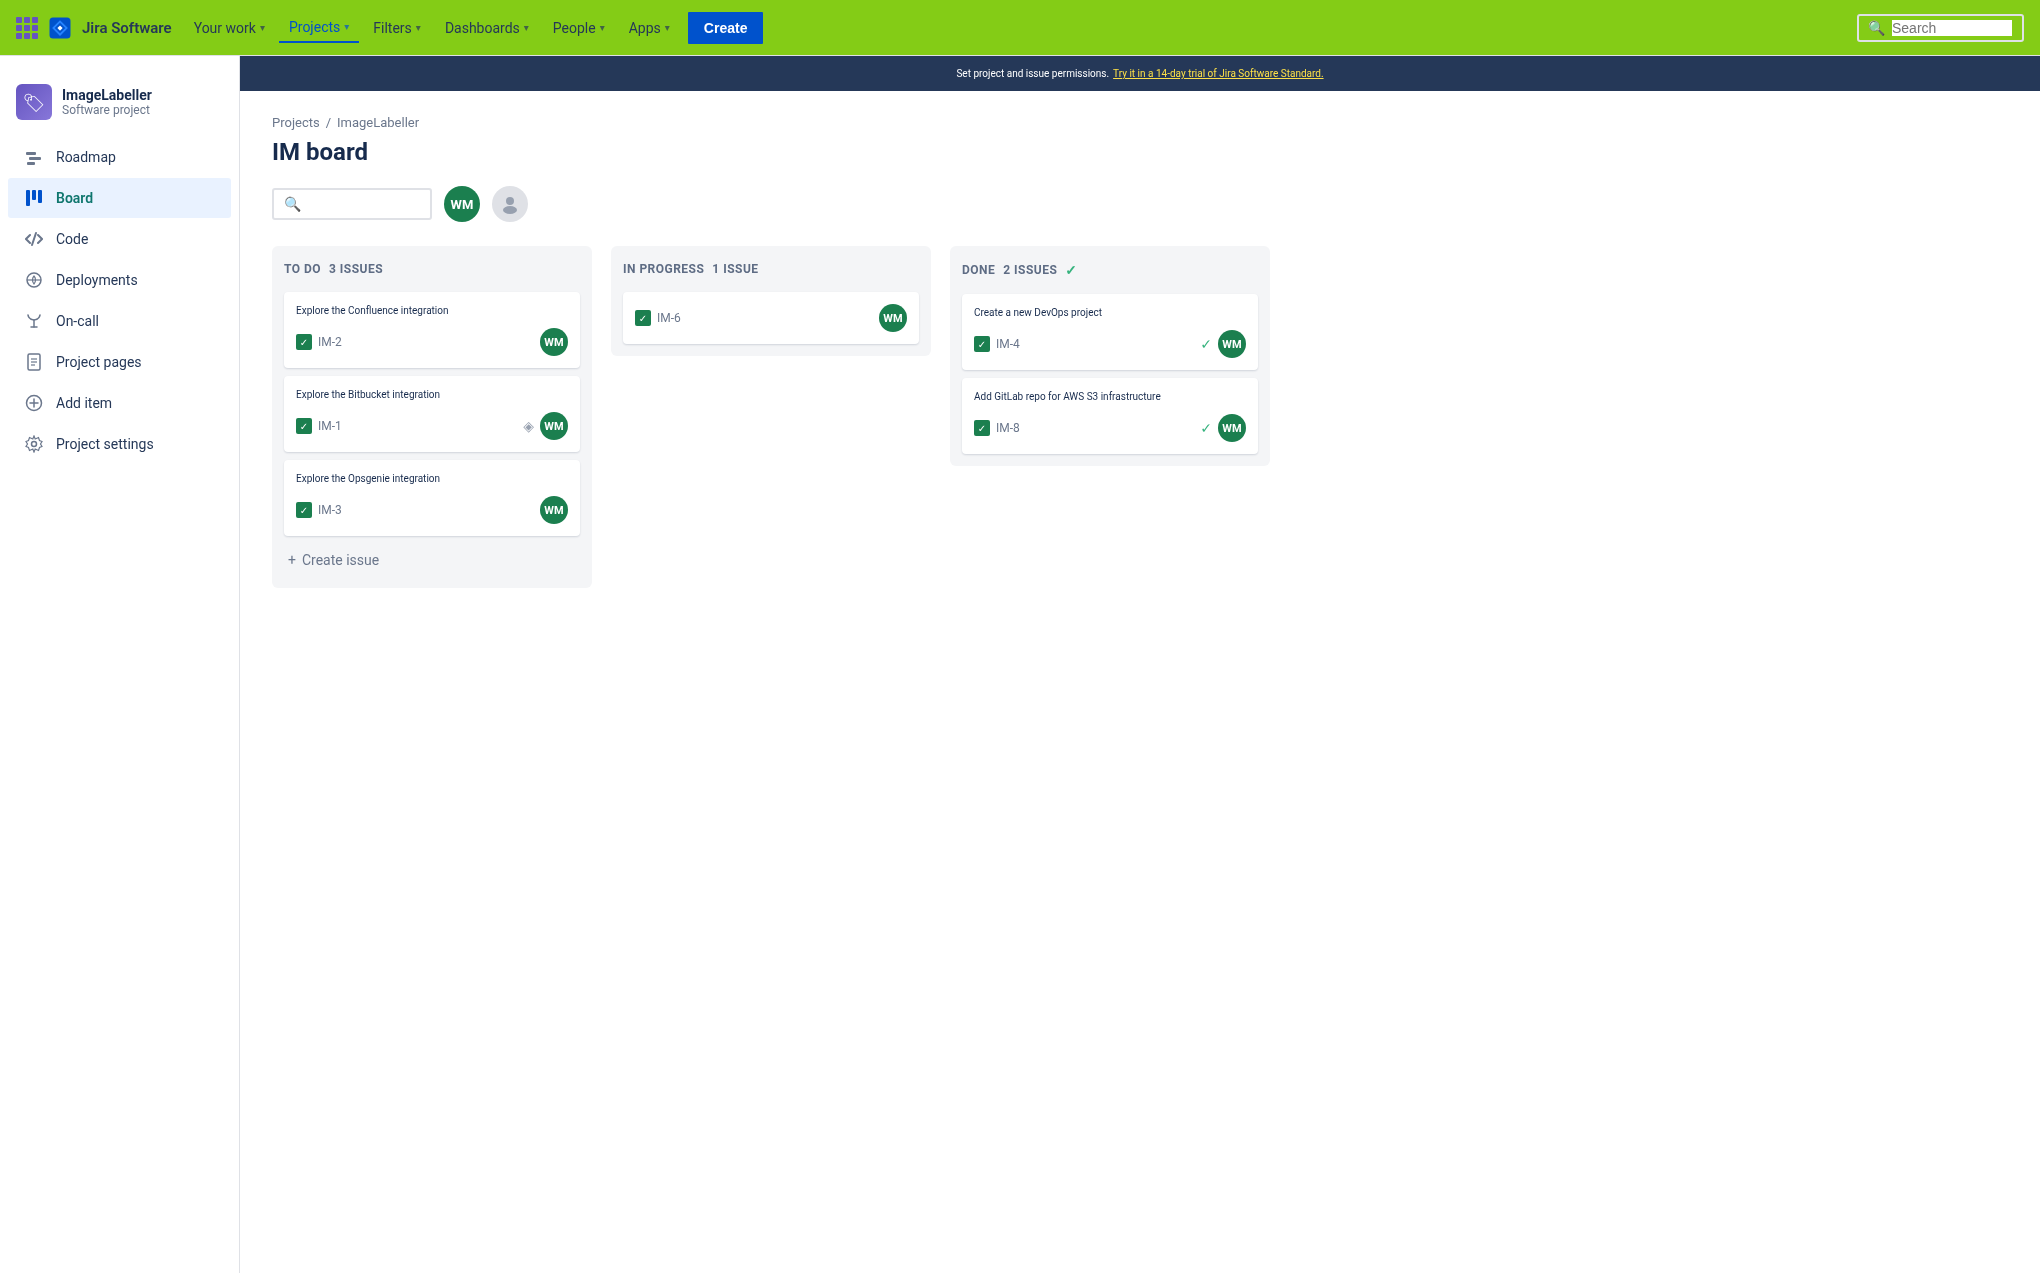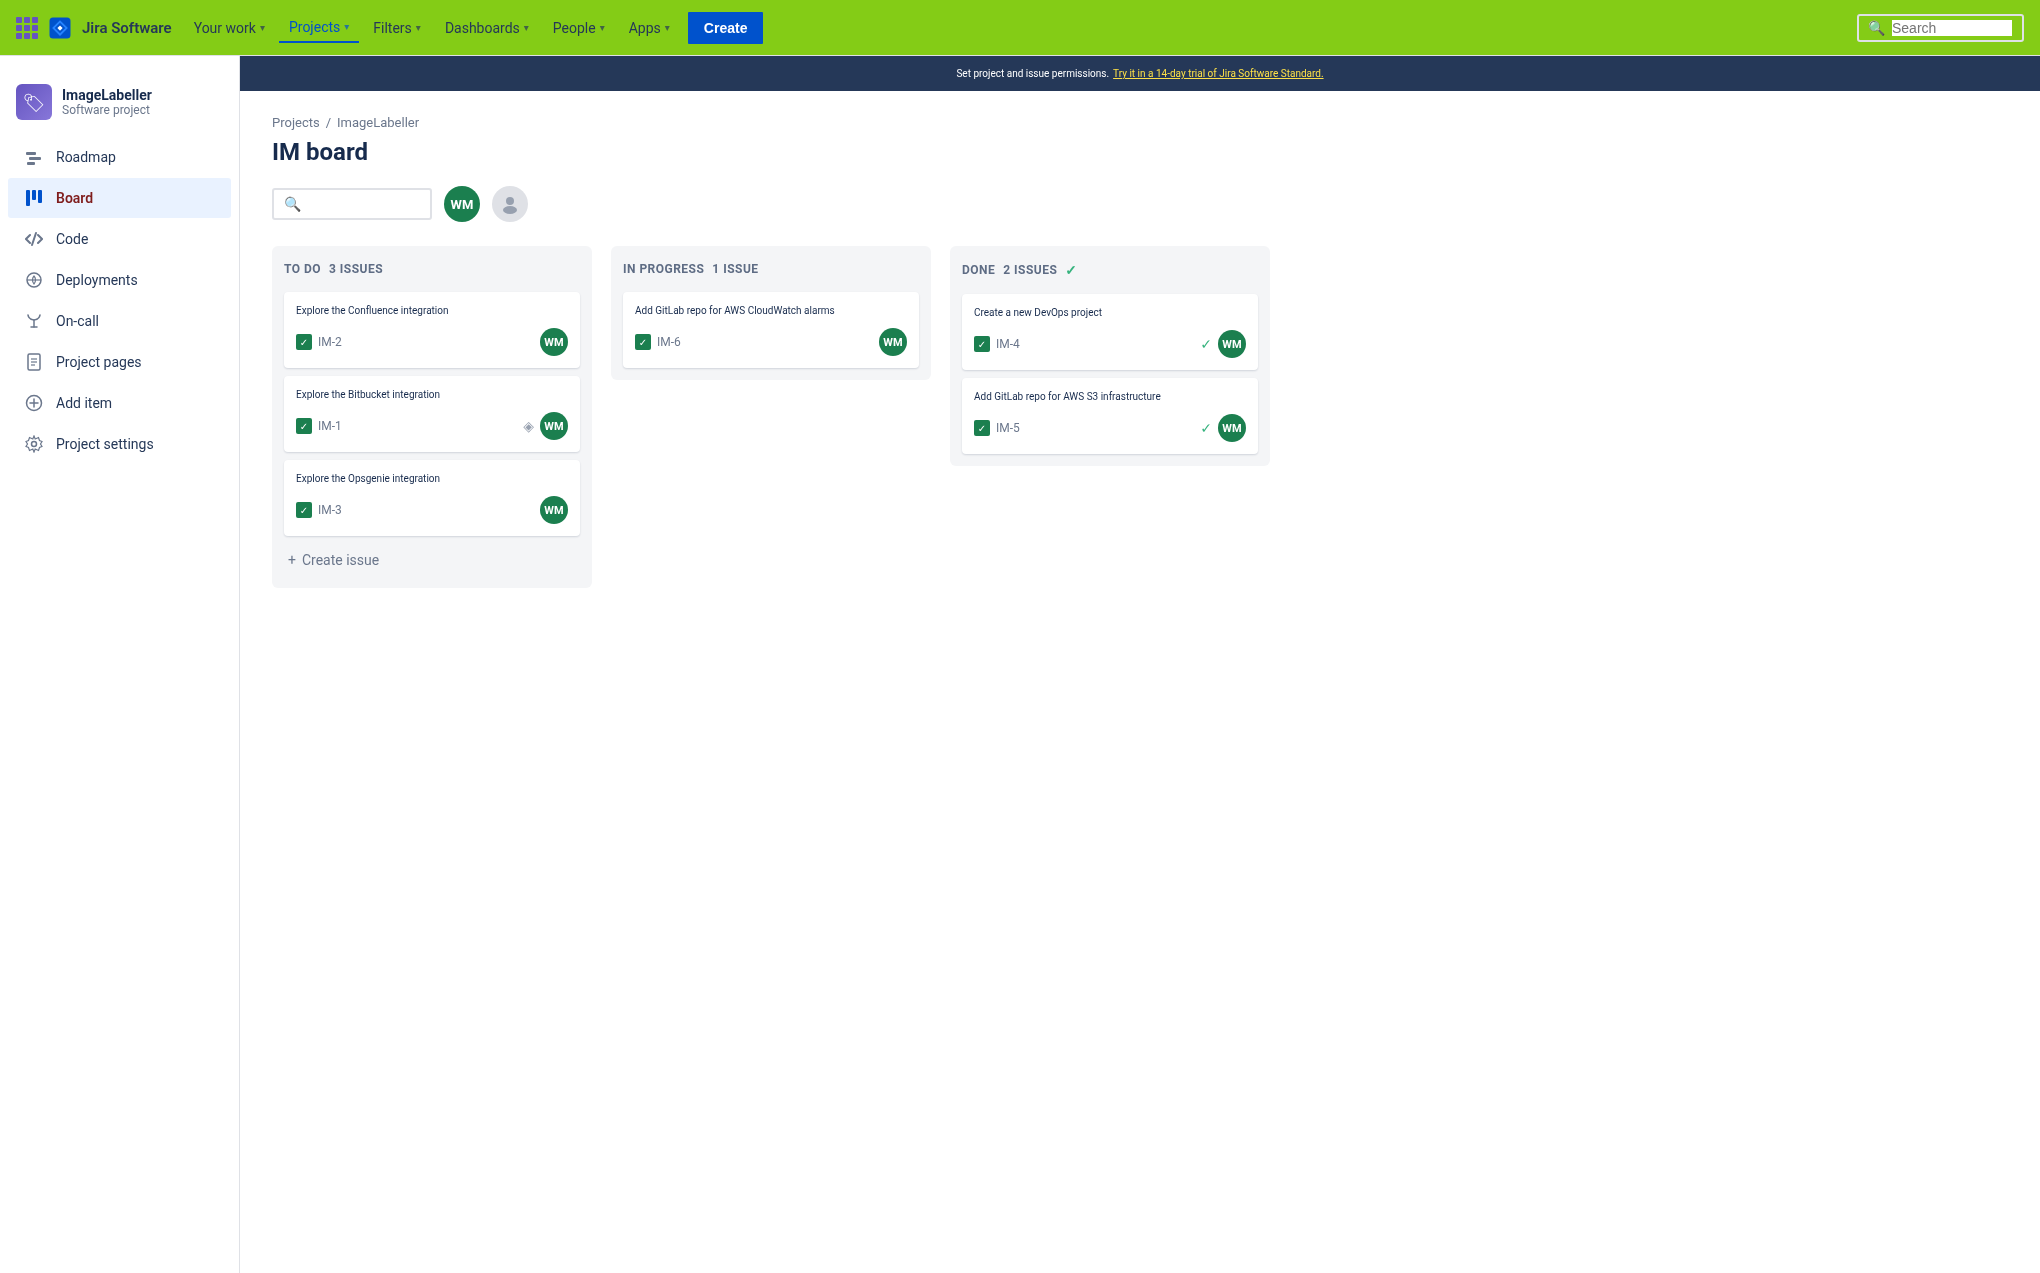--- a/index.html
+++ b/index.html
@@ -45,21 +45,21 @@
       width: 36px; height: 36px; border-radius: 6px; background: linear-gradient(135deg, #6554C0, #8777D9);
       display: flex; align-items: center; justify-content: center; font-size: 18px; color: #fff; flex-shrink: 0;
     }
     .sidebar-project-info { display: flex; flex-direction: column; }
     .sidebar-project-name { font-size: 14px; font-weight: 700; color: #172B4D; }
     .sidebar-project-type { font-size: 12px; color: #6B778C; }
     .sidebar-item {
       display: flex; align-items: center; gap: 12px; padding: 10px 16px;
       cursor: pointer; color: #253858; font-size: 14px; border-radius: 3px; margin: 1px 8px;
     }
-    .sidebar-item.active { background: #E9F2FF; color: #7f1d1d; font-weight: 600; }
+    .sidebar-item.active { background: #E9F2FF; color: #0f766e; font-weight: 600; }
     .sidebar-icon { width: 20px; height: 20px; display: flex; align-items: center; justify-content: center; flex-shrink: 0; }
 
     
     .banner {
       background: #253858; color: #fff; padding: 12px;
       font-size: 10px; display: flex; align-items: center; justify-content: center; gap: 4px;
     }
     .banner a { color: #fde047; text-decoration: underline; cursor: pointer; }
 
     
@@ -356,21 +356,20 @@
         </div>
       </div>
 
       <div class="column">
         <div class="column-header">
           <span>IN PROGRESS</span>
           <span>1 ISSUE</span>
         </div>
 
         <div class="card">
-          <div class="card-title">Add GitLab repo for AWS CloudWatch alarms</div>
           <div class="card-footer">
             <div class="card-meta">
               <div class="issue-type-icon">✓</div>
               <span class="issue-id">IM-6</span>
             </div>
             <div class="card-right">
               <div class="avatar-circle" style="width:28px;height:28px;font-size:11px;">WM</div>
             </div>
           </div>
         </div>
@@ -395,21 +394,21 @@
               <div class="avatar-circle" style="width:28px;height:28px;font-size:11px;">WM</div>
             </div>
           </div>
         </div>
 
         <div class="card">
           <div class="card-title">Add GitLab repo for AWS S3 infrastructure</div>
           <div class="card-footer">
             <div class="card-meta">
               <div class="issue-type-icon">✓</div>
-              <span class="issue-id">IM-5</span>
+              <span class="issue-id">IM-8</span>
             </div>
             <div class="card-right">
               <span class="done-check">✓</span>
               <div class="avatar-circle" style="width:28px;height:28px;font-size:11px;">WM</div>
             </div>
           </div>
         </div>
       </div>
 
     </div>

